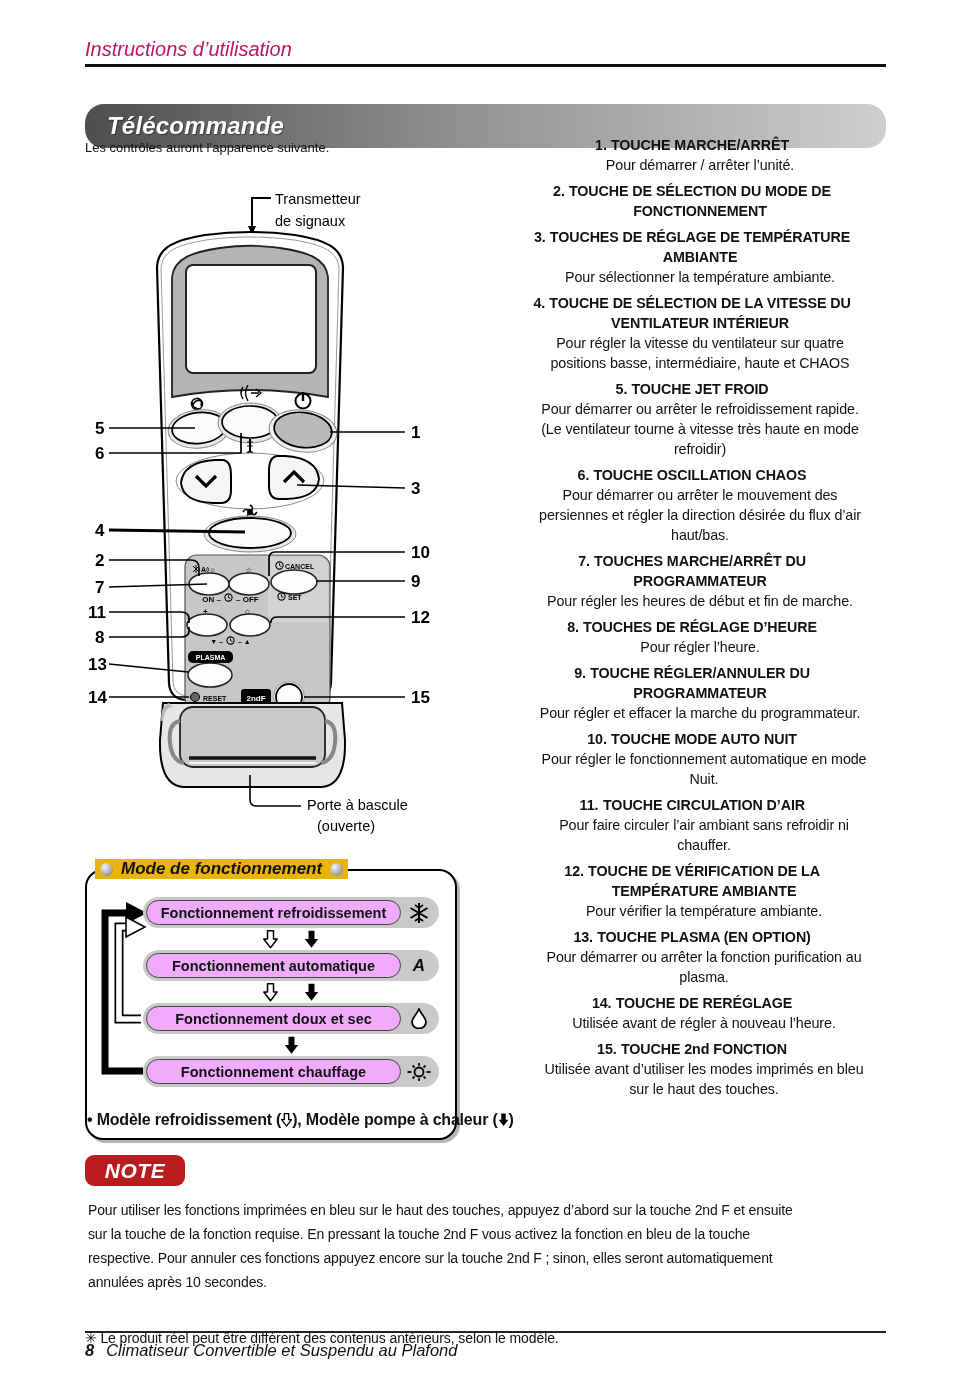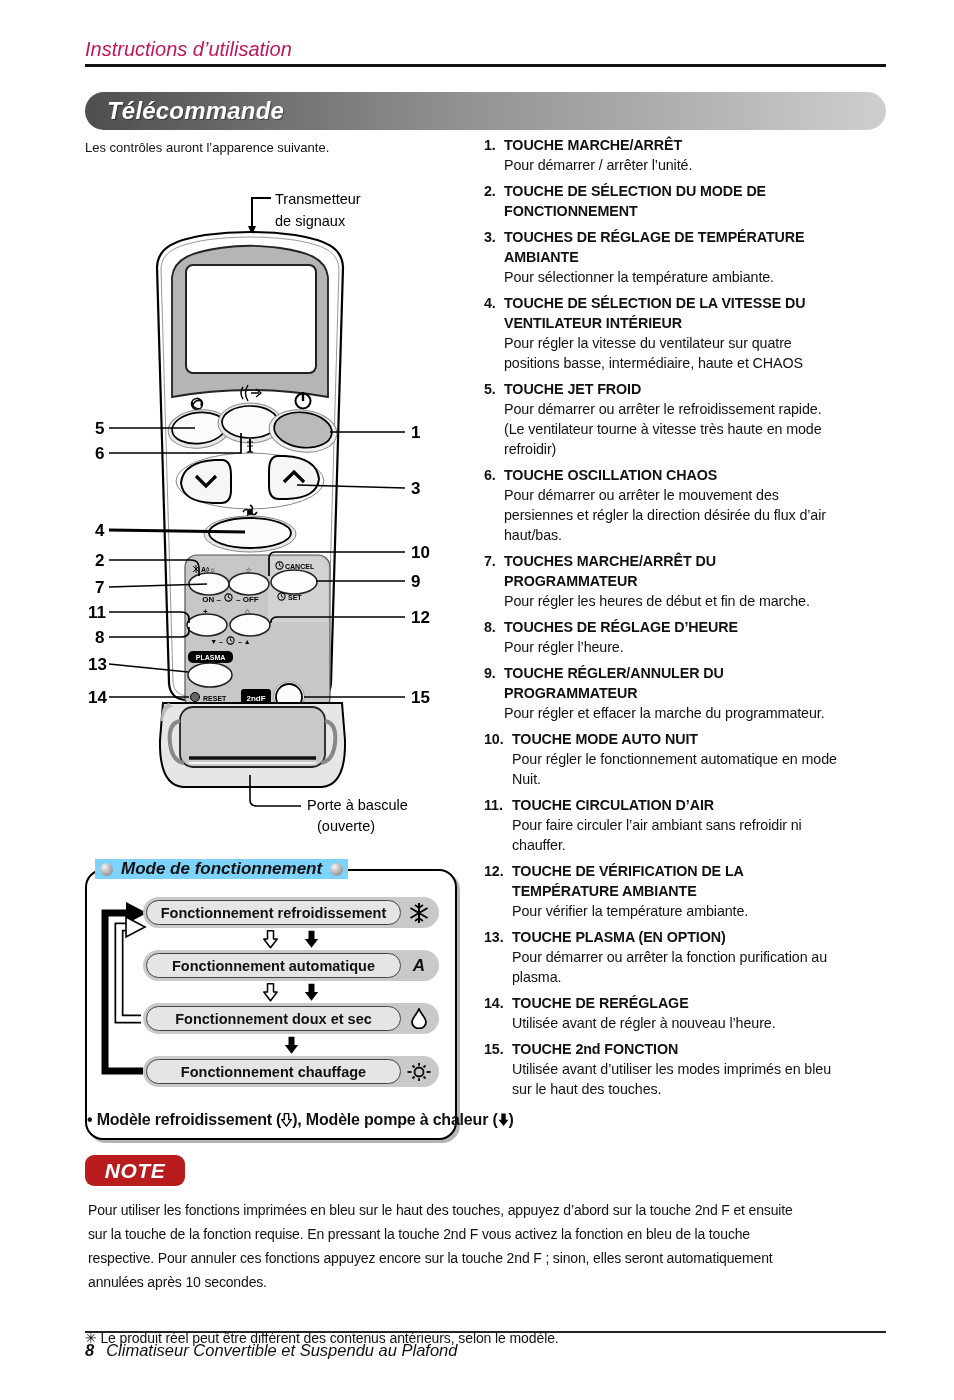--- a/index.html
+++ b/index.html
@@ -3,56 +3,56 @@
 <meta charset="utf-8">
 <style>
   html,body{margin:0;padding:0;background:#fff;}
   #page{position:relative;width:954px;height:1400px;background:#fff;
         font-family:"Liberation Sans","DejaVu Sans",sans-serif;color:#111;overflow:hidden;}
   .abs{position:absolute;}
 
   
   #hdr-text{left:85px;top:38px;font-style:italic;font-size:20px;color:#be185d;}
   #hdr-rule{left:85px;top:64px;width:801px;height:3px;background:#111;}
-  #title-bar{left:85px;top:92px;width:801px;height:38px;border-radius:19px;
+  #title-bar{left:85px;top:104px;width:801px;height:44px;border-radius:19px;
              background:linear-gradient(90deg,#4e4e50 0%,#8d8f91 45%,#cccecf 100%);
              display:flex;align-items:center;text-align:right;}
   #title-bar span{margin-left:22px;color:#fff;font-weight:bold;font-style:italic;font-size:24px;
                   letter-spacing:.2px;text-shadow:1px 1px 1px rgba(0,0,0,.45);}
   #intro{left:85px;top:140px;font-size:13px;}
 
   
-  #features{left:484px;top:135px;width:412px;font-size:14.3px;line-height:20px;letter-spacing:-0.1px;}
+  #features{left:484px;top:135px;width:412px;font-size:14.3px;line-height:20px;letter-spacing:-0.1px;text-align:center;}
   .feat{margin-bottom:6px;}
   .f-title{font-weight:bold;white-space:pre-line;padding-left:20px;}
   .f-title .num{display:inline-block;width:20px;margin-left:-20px;}
   .feat.wide .f-title{padding-left:28px;}
   .feat.wide .f-title .num{width:28px;margin-left:-28px;}
   .f-desc{white-space:pre-line;padding-left:20px;}
   .feat.wide .f-desc{padding-left:28px;}
 
   
   #remote-svg{left:85px;top:185px;}
   #remote-svg text{font-family:"Liberation Sans","DejaVu Sans",sans-serif;}
   .callout{font-size:17px;font-weight:bold;}
   .lbl{font-size:14.5px;}
   .micro{font-size:7px;font-weight:bold;}
   .micro8{font-size:8px;font-weight:bold;}
 
   
   #mode-box{left:85px;top:869px;width:368px;height:267px;border:2.5px solid #000;border-radius:18px;
             box-shadow:3px 3px 0 #b4b4b4;background:#fff;}
-  #mode-title{position:absolute;top:-12px;left:8px;background:#7dd3fc;padding:0 5px;display:flex;
+  #mode-title{position:absolute;top:-12px;left:8px;background:#eab308;padding:0 5px;display:flex;
               align-items:center;gap:8px;}
   #mode-title .ball{width:13px;height:13px;border-radius:50%;
               background:radial-gradient(circle at 35% 30%,#f4f4f4,#9a9a9a 70%,#777);}
   #mode-title .t{font-weight:bold;font-style:italic;font-size:17px;white-space:nowrap;}
   #mode-rows{position:absolute;left:56px;right:16px;top:26px;}
   .mrow{position:relative;height:31px;background:#c9c9c9;border-radius:16px;}
-  .mrow .inner{position:absolute;left:3px;top:3px;bottom:3px;right:38px;background:#e5e5e5;
+  .mrow .inner{position:absolute;left:3px;top:3px;bottom:3px;right:38px;background:#f0abfc;
                border:1.2px solid #444;border-radius:13px;display:flex;align-items:center;justify-content:center;}
   .mrow .inner span{font-weight:bold;font-size:14.5px;white-space:nowrap;}
   .mrow .micon{position:absolute;right:5px;top:0;bottom:0;width:30px;display:flex;align-items:center;justify-content:center;}
   .arrowzone{height:22px;display:flex;align-items:center;justify-content:center;gap:26px;}
   #mode-note{position:absolute;left:0;right:0;bottom:9px;text-align:center;font-weight:bold;font-size:16px;
              letter-spacing:-0.2px;white-space:nowrap;}
   #mode-note svg{vertical-align:-2px;}
   #mode-loops{position:absolute;left:6px;top:22px;}
   .aA{font-weight:bold;font-size:17px;font-style:italic;}
 

